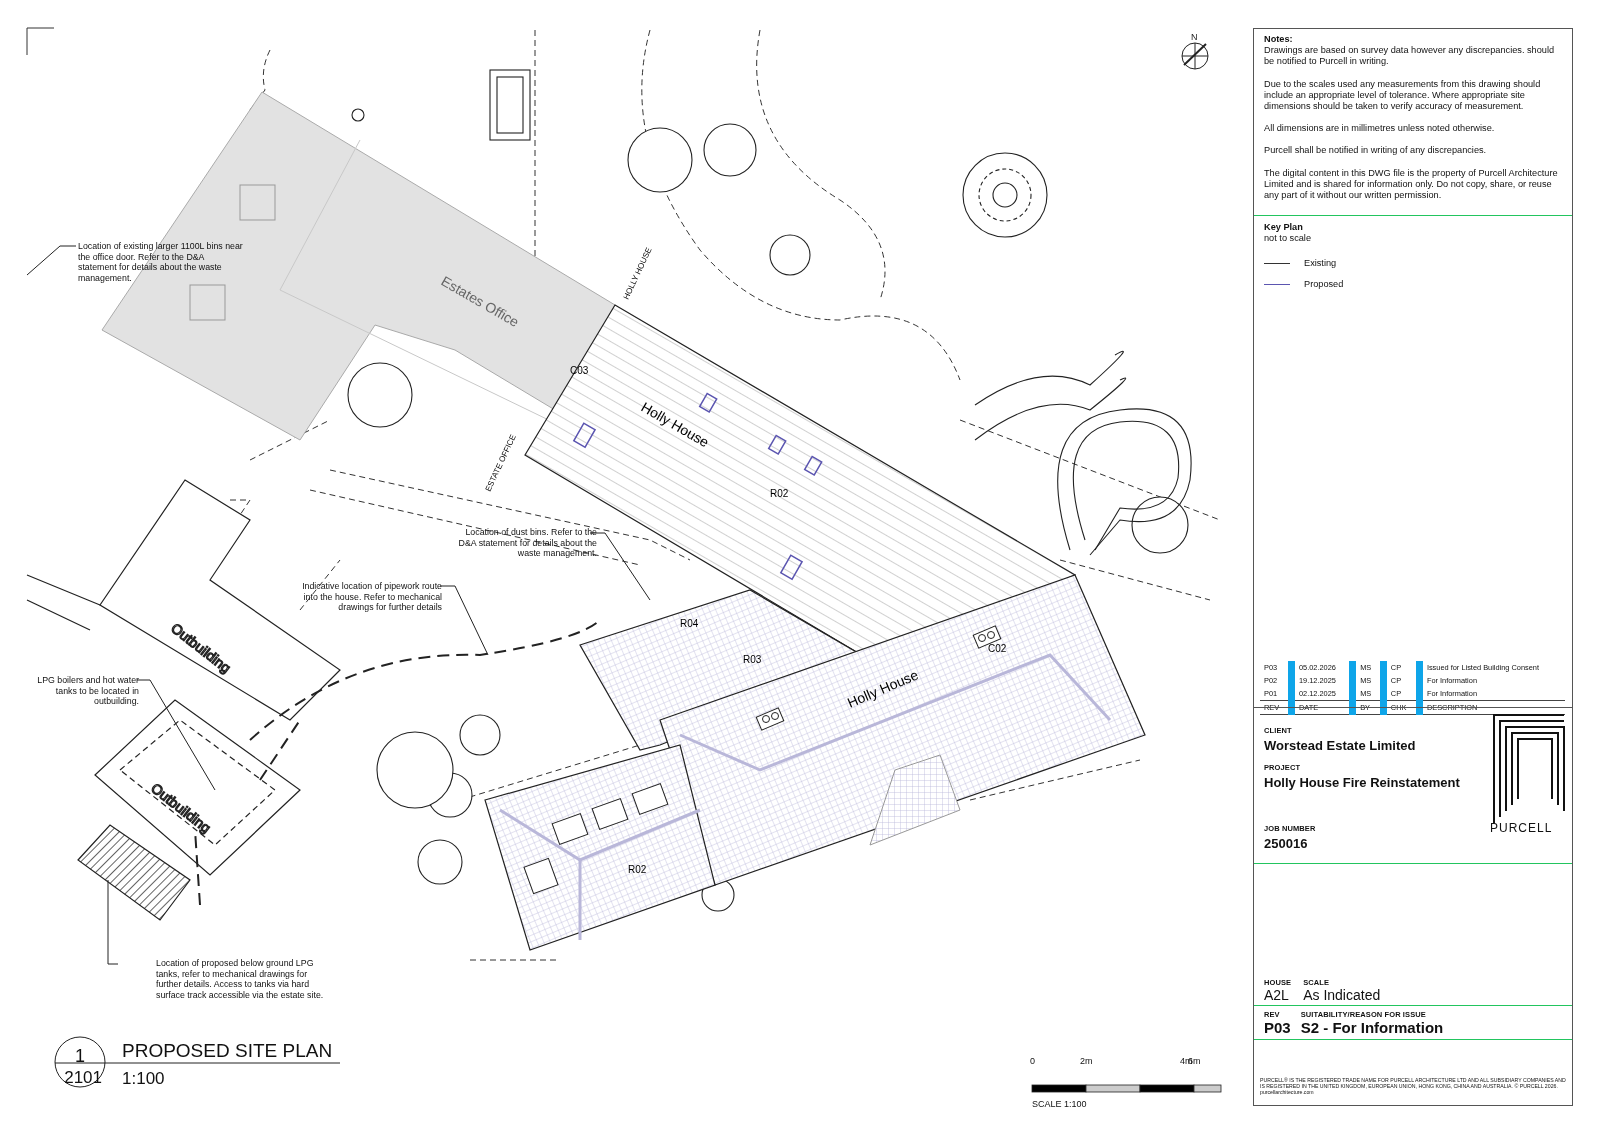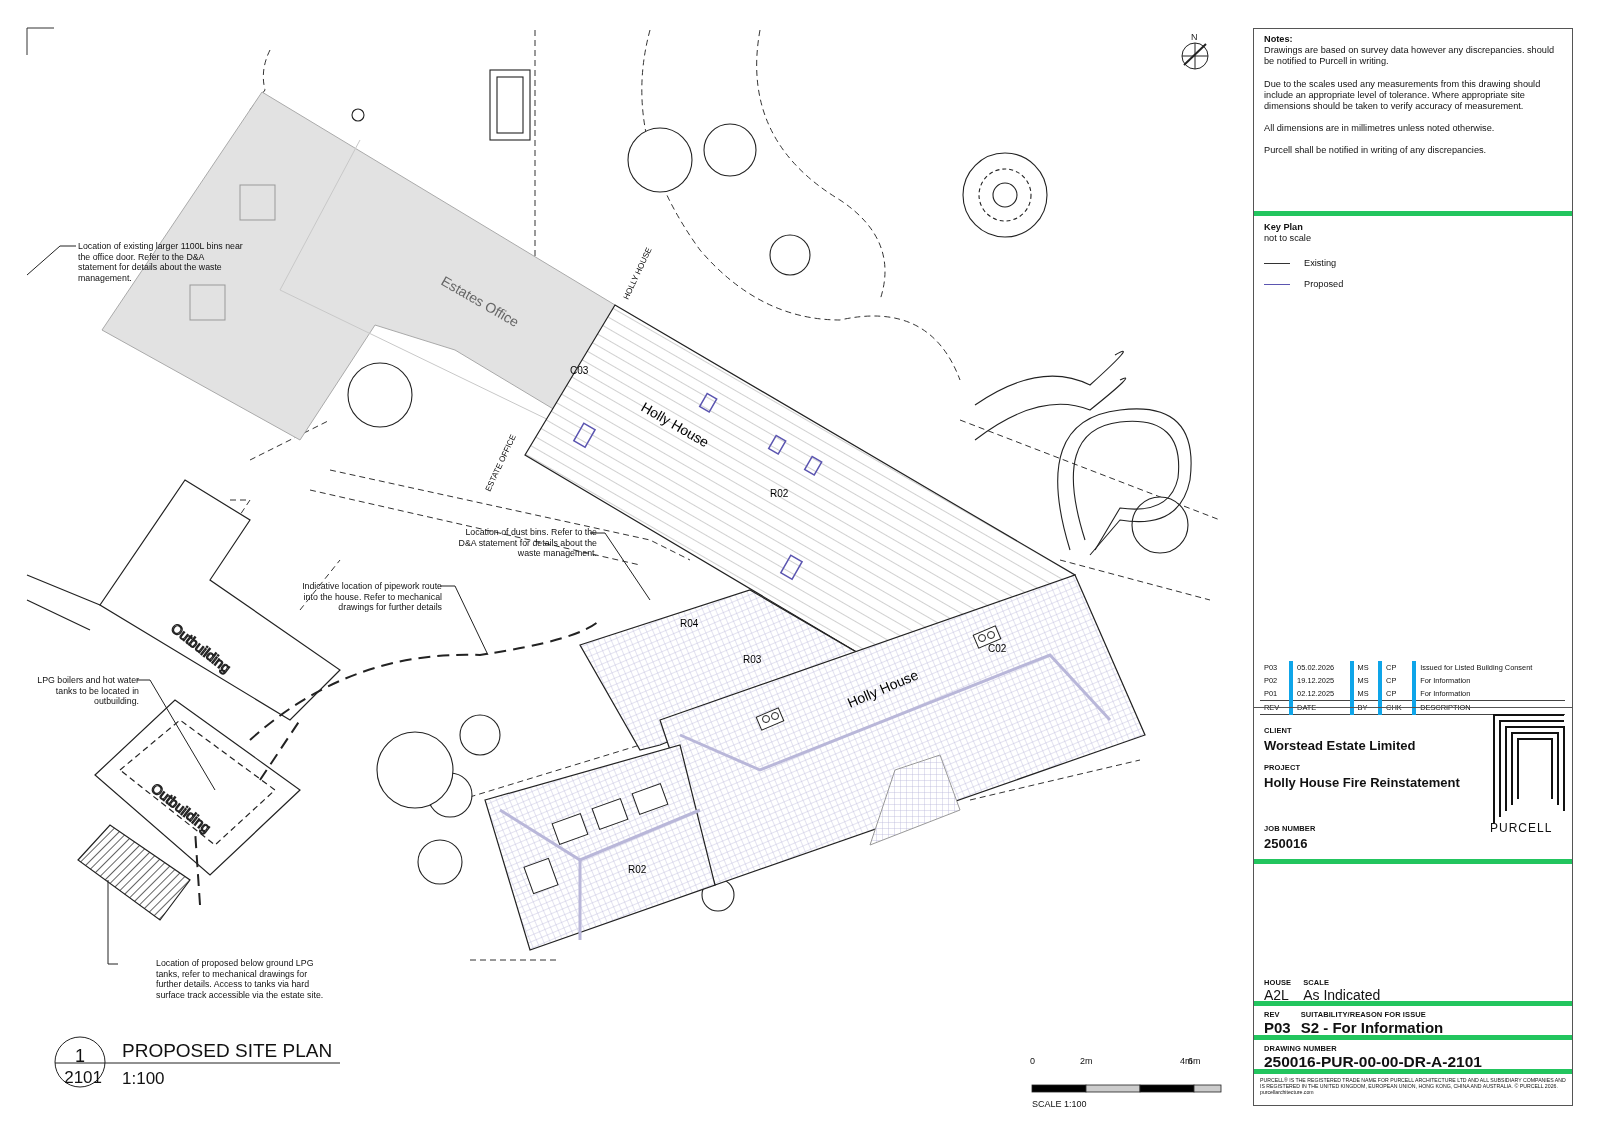--- a/index.html
+++ b/index.html
@@ -1,29 +1,29 @@
 <!DOCTYPE html>
 <html><head>
 <meta charset="utf-8">
 <style>
   html,body{margin:0;padding:0;background:#fff;}
   body{width:1600px;height:1131px;position:relative;overflow:hidden;font-family:"Liberation Sans",sans-serif;color:#111;}
   .abs{position:absolute;}
   #plan{position:absolute;left:0;top:0;width:1600px;height:1131px;}
   .tb{position:absolute;left:1253px;top:28px;width:320px;height:1078px;border:1px solid #555;box-sizing:border-box;background:#fff;}
-  .sec{position:absolute;left:0;width:318px;border-bottom:5px solid #22c55e;box-sizing:border-box;}
+  .sec{position:absolute;left:0;width:318px;border-bottom:1px solid #22c55e;box-sizing:border-box;}
   .notes{top:0;height:187px;padding:5px 10px;font-size:9.2px;line-height:11.2px;}
   .notes .h{font-weight:bold;}
   .notes p{margin:0 0 11px 0;}
   .key{top:187px;height:446px;padding:6px 10px;font-size:9.2px;line-height:11px;border-bottom:none;}
   .key .h{font-weight:bold;}
   .legend-row{display:flex;align-items:center;margin-top:10px;}
   .legend-line{width:26px;height:0;border-top:1.3px solid #333;margin-right:14px;}
   .rev{position:absolute;left:6px;top:632px;width:305px;border-collapse:collapse;font-size:7.4px;}
-  .rev td{border-left:4px solid #0ea5e9;padding:1px 4px;height:11px;}
+  .rev td{border-left:7px solid #0ea5e9;padding:1px 4px;height:11px;}
   .rev td:first-child{border-left:none;}
   .rev tr.head td{border-top:1px solid #444;border-bottom:1px solid #444;}
   .client{top:678px;height:157px;padding:18px 10px;border-top:1px solid #555;}
   .lbl{font-size:7.5px;font-weight:bold;letter-spacing:.1px;}
   .val{font-size:13px;font-weight:bold;margin:3px 0 10px 0;}
   .title{top:835px;height:110px;padding:8px 10px;}
   .size{top:945px;height:32px;padding:4px 10px;}
   .size .big{font-size:14px;}
   .revrow{top:977px;height:34px;padding:4px 10px;}
   .revrow .big{font-size:15px;font-weight:bold;}
@@ -221,20 +221,21 @@
 <div class="ann right" style="left:27px;top:675px;width:112px;">LPG boilers and hot water tanks to be located in outbuilding.</div>
 <div class="ann" style="left:120px;top:958px;width:168px;margin-left:36px;">Location of proposed below ground LPG tanks, refer to mechanical drawings for further details. Access to tanks via hard surface track accessible via the estate site.</div>
 
 <div class="tb">
   <div class="sec notes">
     <div class="h">Notes:</div>
     <p>Drawings are based on survey data however any discrepancies. should be notified to Purcell in writing.</p>
     <p>Due to the scales used any measurements from this drawing should include an appropriate level of tolerance. Where appropriate site dimensions should be taken to verify accuracy of measurement.</p>
     <p>All dimensions are in millimetres unless noted otherwise.</p>
     <p>Purcell shall be notified in writing of any discrepancies.</p>
+    <p>The digital content in this DWG file is the property of Purcell Architecture Limited and is shared for information only. Do not copy, share, or reuse any part of it without our written permission.</p>
   </div>
 
   <div class="sec key">
     <div class="h">Key Plan</div>
     <div>not to scale</div>
     <div class="legend-row" style="margin-top:14px;">
       <span class="legend-line" style="border-color:#333;"></span>
       <span>Existing</span>
     </div>
     <div class="legend-row">
@@ -315,19 +316,15 @@
           <div class="lbl">REV</div>
           <div class="big">P03</div>
         </div>
       <div>
           <div class="lbl">SUITABILITY/REASON FOR ISSUE</div>
           <div class="big">S2 - For Information</div>
         </div>
     </div>
   </div>
 
-  <div class="sec dwg">
-    <div class="lbl">DRAWING NUMBER</div>
-    <div class="big">250016-PUR-00-00-DR-A-2101</div>
-  </div>
 
   <div class="sec legal">PURCELL® IS THE REGISTERED TRADE NAME FOR PURCELL ARCHITECTURE LTD AND ALL SUBSIDIARY COMPANIES AND IS REGISTERED IN THE UNITED KINGDOM, EUROPEAN UNION, HONG KONG, CHINA AND AUSTRALIA. © PURCELL 2026. purcellarchitecture.com</div>
 </div>
 
 </body></html>

